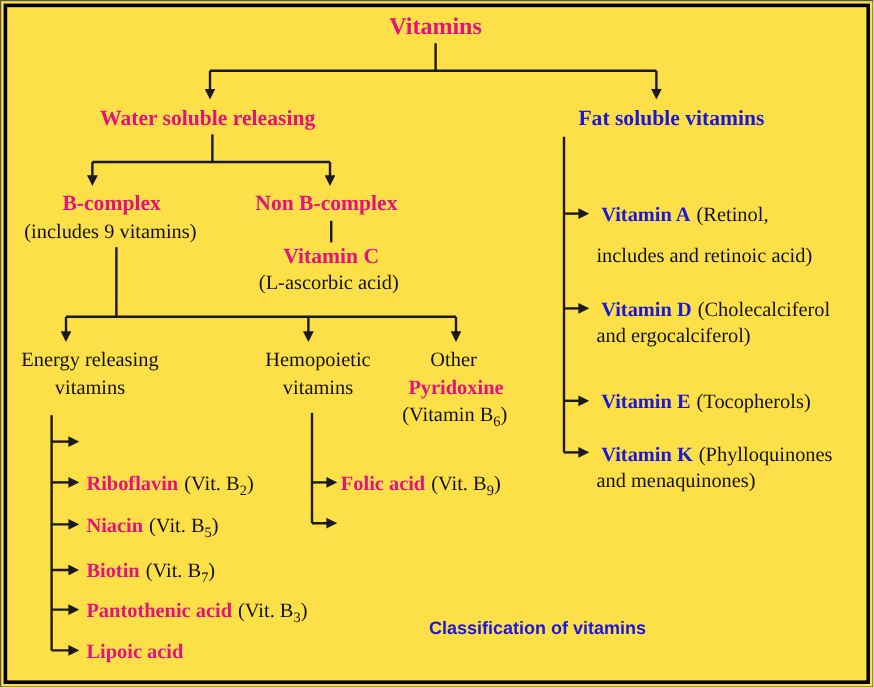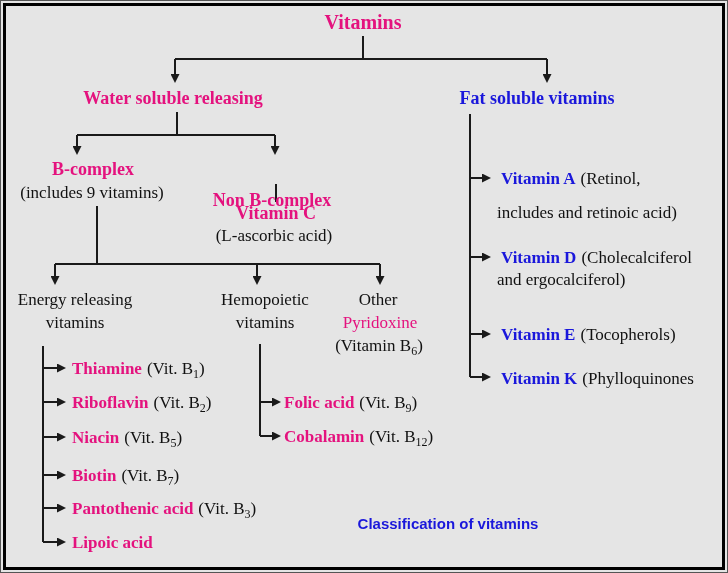--- a/index.html
+++ b/index.html
@@ -1,26 +1,26 @@
 <!DOCTYPE html>
 <html><head>
 <meta charset="utf-8">
 <style>
   html,body{margin:0;padding:0;background:#fff;}
   #canvas{
-    position:relative;width:728px;height:573px;background:#e5e5e5;
+    position:relative;width:728px;height:573px;background:#fde047;
     font-family:"Liberation Serif","DejaVu Serif",serif;color:#111;
     overflow:hidden;
   }
   .frame-outer{position:absolute;inset:0;border:1px solid #555;pointer-events:none;}
   .frame-inner{position:absolute;inset:3px;border:3px solid #000;pointer-events:none;}
   svg.lines{position:absolute;left:0;top:0;}
   .t{position:absolute;line-height:21px;font-size:17px;white-space:nowrap;}
   .center{text-align:center;}
-  .bold{font-weight:normal;}
+  .bold{font-weight:bold;}
   .pink{color:var(--pink,#E4127E);}
   .blue{color:var(--blue,#1A17DB);}
   .hdr{font-size:18px;font-weight:bold;}
   .title{font-size:20px;font-weight:bold;}
   .vname{font-weight:bold;color:var(--pink,#E4127E);}
   .vname-blue{font-weight:bold;color:var(--blue,#1A17DB);}
   .pre:not(:empty){margin-left:5px;}
   .desc:not(:empty){margin-left:5px;margin-top:16px;}
   sub{font-size:12px;line-height:0;}
   .caption{font-family:"Liberation Sans","DejaVu Sans",sans-serif;font-size:15px;font-weight:bold;color:var(--blue,#1A17DB);}
@@ -72,50 +72,49 @@
       <path d="M470,178 H483" marker-end="url(#ah)"></path>
       <path d="M470,257 H483" marker-end="url(#ah)"></path>
       <path d="M470,334 H483" marker-end="url(#ah)"></path>
       <path d="M470,377 H483" marker-end="url(#ah)"></path>
     </g>
   </svg>
 
   <div class="t center title pink" style="left:313px;top:12px;width:100px;">Vitamins</div>
 
   <div class="t center hdr pink" style="left:63px;top:88px;width:220px;">Water soluble releasing</div>
-  <div class="t center hdr blue" style="left:437px;top:88px;width:200px;">Fat soluble vitamins</div>
+  <div class="t center hdr blue" style="left:437px;top:88px;width:200px;text-align:right;">Fat soluble vitamins</div>
 
   <div class="t center hdr pink" style="left:23px;top:159px;width:140px;">B-complex</div>
   <div class="t center" style="left:3px;top:182px;width:178px;">(includes 9 vitamins)</div>
-  <div class="t center hdr pink" style="left:197px;top:159px;width:150px;margin-top:31px;">Non B-complex</div>
+  <div class="t center hdr pink" style="left:197px;top:159px;width:150px;">Non B-complex</div>
   <div class="t center hdr pink" style="left:206px;top:203px;width:140px;">Vitamin C</div>
   <div class="t center" style="left:194px;top:225px;width:160px;">(L-ascorbic acid)</div>
 
   <div class="t center" style="left:1px;top:289px;width:148px;">Energy releasing</div>
   <div class="t center" style="left:1px;top:312px;width:148px;">vitamins</div>
   <div class="t center" style="left:195px;top:289px;width:140px;">Hemopoietic</div>
   <div class="t center" style="left:195px;top:312px;width:140px;">vitamins</div>
   <div class="t center" style="left:338px;top:289px;width:80px;">Other</div>
   <div class="t center bold pink" style="left:320px;top:312px;width:120px;">Pyridoxine</div>
   <div class="t center" style="left:314px;top:335px;width:130px;"><span>(Vitamin B</span><sub>6</sub><span>)</span></div>
 
-  <div class="t" style="left:72px;top:358px;"><span class="vname">Thiamine</span><span class="pre">(Vit. B</span><sub>1</sub><span>)</span></div>
   <div class="t" style="left:72px;top:392px;"><span class="vname">Riboflavin</span><span class="pre">(Vit. B</span><sub>2</sub><span>)</span></div>
   <div class="t" style="left:72px;top:427px;"><span class="vname">Niacin</span><span class="pre">(Vit. B</span><sub>5</sub><span>)</span></div>
   <div class="t" style="left:72px;top:465px;"><span class="vname">Biotin</span><span class="pre">(Vit. B</span><sub>7</sub><span>)</span></div>
   <div class="t" style="left:72px;top:498px;"><span class="vname">Pantothenic acid</span><span class="pre">(Vit. B</span><sub>3</sub><span>)</span></div>
   <div class="t" style="left:72px;top:532px;"><span class="vname">Lipoic acid</span><span class="pre"></span><sub></sub><span></span></div>
 
   <div class="t" style="left:284px;top:392px;"><span class="vname">Folic acid</span><span class="pre">(Vit. B</span><sub>9</sub><span>)</span></div>
-  <div class="t" style="left:284px;top:426px;"><span class="vname">Cobalamin</span><span class="pre">(Vit. B</span><sub>12</sub><span>)</span></div>
 
   <div class="t" style="left:501px;top:168px;"><span class="vname-blue">Vitamin A</span><span class="desc">(Retinol,</span></div>
   <div class="t" style="left:497px;top:202px;">includes and retinoic acid)</div>
   <div class="t" style="left:497px;top:269px;">and ergocalciferol)</div>
   <div class="t" style="left:501px;top:247px;"><span class="vname-blue">Vitamin D</span><span class="desc">(Cholecalciferol</span></div>
   <div class="t" style="left:501px;top:324px;"><span class="vname-blue">Vitamin E</span><span class="desc">(Tocopherols)</span></div>
   <div class="t" style="left:501px;top:368px;"><span class="vname-blue">Vitamin K</span><span class="desc">(Phylloquinones</span></div>
+  <div class="t" style="left:497px;top:390px;">and menaquinones)</div>
 
   <div class="t center caption" style="left:348px;top:513px;width:200px;">Classification of vitamins</div>
 
   <div class="frame-outer"></div>
   <div class="frame-inner"></div>
 </div>
 
 </body></html>

